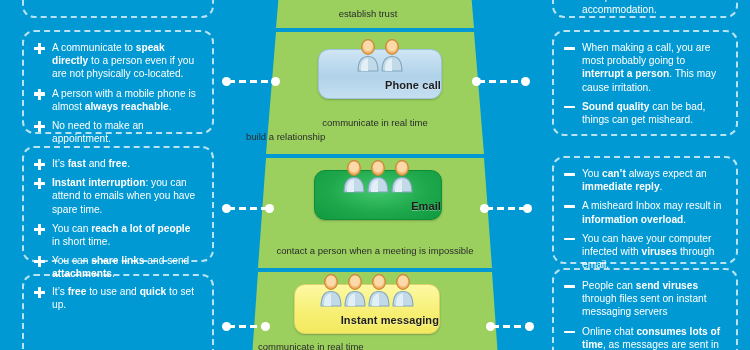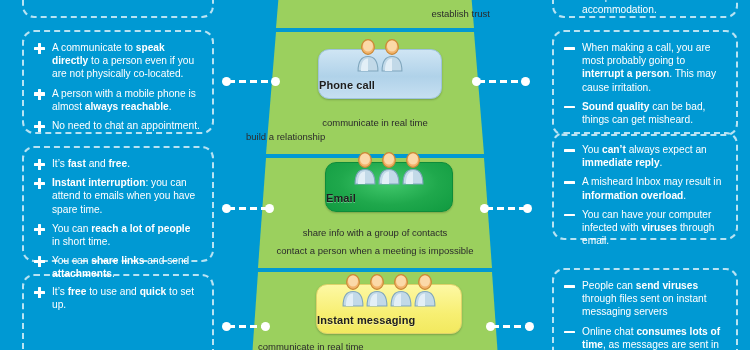--- a/index.html
+++ b/index.html
@@ -24,21 +24,21 @@
 
   .tagline{
     position:absolute;left:0;right:0;
     color:#2b2b2b;font-size:9.5px;line-height:14px;
     text-align:center;white-space:nowrap;
   }
 
   .pill{
     position:absolute;border-radius:11px;
     box-shadow:0 1px 2px rgba(0,0,0,.22);
-    display:flex;align-items:flex-end;justify-content:flex-start;
+    display:flex;align-items:flex-end;justify-content:flex-end;
   }
   .pill .label{
     font-size:11px;font-weight:bold;color:#1d1d1d;
     margin-bottom:7px;letter-spacing:.1px;text-shadow:0 1px 0 rgba(255,255,255,.35);
   }
   .people{position:absolute;left:50%;transform:translateX(-50%);top:-11px;display:flex;gap:1px;}
 
   
   .card{
     position:absolute;
@@ -88,21 +88,21 @@
 
 <div class="stage">
 
   <div class="funnel">
 
     <div class="tier tier0">
       <svg class="shape" viewBox="0 0 258 72" preserveAspectRatio="none">
         <polygon points="36,0 222,0 228,72 30,72" fill="#9bd05e"></polygon>
       </svg>
       <div class="inner">
-        <div class="tagline" style="top:51px;left:0;right:14px;text-align:right;">establish trust</div>
+        <div class="tagline" style="top:51px;left:0;right:14px;">establish trust</div>
       </div>
     </div>
 
     <div class="tier tier1">
       <svg class="shape" viewBox="0 0 258 122" preserveAspectRatio="none">
         <polygon points="30,0 228,0 238,122 20,122" fill="#9bd05e"></polygon>
       </svg>
       <div class="inner">
         <div class="pill" style="left:72px;top:17px;width:122px;height:48px;
                     background:linear-gradient(180deg,#cfe5f4 0%,#b0d2e9 55%,#c6dff1 100%);
@@ -126,23 +126,23 @@
         <div class="tagline" style="top:84px;left:0;right:0;text-align:center;">communicate in real time</div>
         <div class="tagline" style="top:98px;left:0;right:18px;text-align:left;">build a relationship</div>
       </div>
     </div>
 
     <div class="tier tier2">
       <svg class="shape" viewBox="0 0 258 110" preserveAspectRatio="none">
         <polygon points="20,0 238,0 246,110 12,110" fill="#9bd05e"></polygon>
       </svg>
       <div class="inner">
-        <div class="pill" style="left:68px;top:4px;width:126px;height:48px;
+        <div class="pill" style="left:68px;top:12px;width:126px;height:48px;
                     background:radial-gradient(ellipse at 50% 40%,#43c96d 0%,#1fa84c 55%,#109a40 100%);
-                    border:1px solid #0e8c3a;margin-left:11px;">
+                    border:1px solid #0e8c3a;">
           <span class="people">
             <svg width="23" height="33" viewBox="0 0 23 33">
               <ellipse cx="11.5" cy="8" rx="6.4" ry="7.4" fill="#f2b36b" stroke="#c98836" stroke-width="1.1"></ellipse>
               <ellipse cx="11.5" cy="7" rx="5" ry="5.6" fill="#fbd9a8"></ellipse>
               <path d="M1.6 32 C1.6 22 5.6 17.5 11.5 17.5 C17.4 17.5 21.4 22 21.4 32 Z" fill="#c2d9e8" stroke="#7fa6bd" stroke-width="1.1"></path>
               <path d="M4.4 32 C4.4 23.5 7.2 19.6 11.5 19.6 L11.5 32 Z" fill="#e3eff7"></path>
             </svg>
             <svg width="23" height="33" viewBox="0 0 23 33">
               <ellipse cx="11.5" cy="8" rx="6.4" ry="7.4" fill="#f2b36b" stroke="#c98836" stroke-width="1.1"></ellipse>
               <ellipse cx="11.5" cy="7" rx="5" ry="5.6" fill="#fbd9a8"></ellipse>
@@ -151,31 +151,30 @@
             </svg>
             <svg width="23" height="33" viewBox="0 0 23 33">
               <ellipse cx="11.5" cy="8" rx="6.4" ry="7.4" fill="#f2b36b" stroke="#c98836" stroke-width="1.1"></ellipse>
               <ellipse cx="11.5" cy="7" rx="5" ry="5.6" fill="#fbd9a8"></ellipse>
               <path d="M1.6 32 C1.6 22 5.6 17.5 11.5 17.5 C17.4 17.5 21.4 22 21.4 32 Z" fill="#c2d9e8" stroke="#7fa6bd" stroke-width="1.1"></path>
               <path d="M4.4 32 C4.4 23.5 7.2 19.6 11.5 19.6 L11.5 32 Z" fill="#e3eff7"></path>
             </svg>
           </span>
           <span class="label">Email</span>
         </div>
-        <div class="tagline" style="top:68px;left:0;right:0;text-align:center;">share info with a group of contacts</div>
         <div class="tagline" style="top:86px;left:0;right:0;text-align:center;">contact a person when a meeting is impossible</div>
       </div>
     </div>
 
     <div class="tier tier3">
       <svg class="shape" viewBox="0 0 258 100" preserveAspectRatio="none">
         <polygon points="12,0 246,0 253,100 5,100" fill="#9bd05e"></polygon>
       </svg>
       <div class="inner">
-        <div class="pill" style="left:70px;top:12px;width:144px;height:48px;
+        <div class="pill" style="left:48px;top:12px;width:144px;height:48px;
                     background:linear-gradient(180deg,#fdf8a4 0%,#f7ef72 60%,#f2e95f 100%);
                     border:1px solid #ded36a;">
           <span class="people">
             <svg width="23" height="33" viewBox="0 0 23 33">
               <ellipse cx="11.5" cy="8" rx="6.4" ry="7.4" fill="#f2b36b" stroke="#c98836" stroke-width="1.1"></ellipse>
               <ellipse cx="11.5" cy="7" rx="5" ry="5.6" fill="#fbd9a8"></ellipse>
               <path d="M1.6 32 C1.6 22 5.6 17.5 11.5 17.5 C17.4 17.5 21.4 22 21.4 32 Z" fill="#c2d9e8" stroke="#7fa6bd" stroke-width="1.1"></path>
               <path d="M4.4 32 C4.4 23.5 7.2 19.6 11.5 19.6 L11.5 32 Z" fill="#e3eff7"></path>
             </svg>
             <svg width="23" height="33" viewBox="0 0 23 33">
@@ -239,21 +238,21 @@
 
   <div class="card" style="left:22px;top:-40px;width:192px;height:58px;">
     
   </div>
 
   <div class="card" style="left:22px;top:30px;width:192px;height:104px;">
     <div class="card-body">
         <ul>
           <li><span class="mark plus"></span><span>A communicate to </span><b>speak directly</b><span> to a person even if you are not physically co-located.</span></li>
           <li><span class="mark plus"></span><span>A person with a mobile phone is almost </span><b>always reachable</b><span>.</span></li>
-          <li><span class="mark plus"></span><span>No need to chat an appointment.</span></li>
+          <li><span class="mark plus"></span><span>No need to make an appointment.</span></li>
         </ul>
       </div>
   </div>
 
   <div class="card" style="left:22px;top:146px;width:192px;height:116px;">
     <div class="card-body">
         <ul>
           <li><span class="mark plus"></span><span>It’s </span><b>fast</b><span> and </span><b>free</b><span>.</span></li>
           <li><span class="mark plus"></span><b>Instant interruption</b><span>: you can attend to emails when you have spare time.</span></li>
           <li><span class="mark plus"></span><span>You can </span><b>reach a lot of people</b><span> in short time.</span></li>
@@ -281,21 +280,21 @@
 
   <div class="card" style="left:552px;top:30px;width:186px;height:106px;">
     <div class="card-body">
         <ul>
           <li><span class="mark minus"></span><span>When making a call, you are most probably going to </span><b>interrupt a person</b><span>. This may cause irritation.</span></li>
           <li><span class="mark minus"></span><b>Sound quality</b><span> can be bad, things can get misheard.</span></li>
         </ul>
       </div>
   </div>
 
-  <div class="card" style="left:552px;top:132px;width:186px;height:108px;">
+  <div class="card" style="left:552px;top:156px;width:186px;height:108px;">
     <div class="card-body">
         <ul>
           <li><span class="mark minus"></span><span>You </span><b>can’t</b><span> always expect an </span><b>immediate reply</b><span>.</span></li>
           <li><span class="mark minus"></span><span>A misheard Inbox may result in </span><b>information overload</b><span>.</span></li>
           <li><span class="mark minus"></span><span>You can have your computer infected with </span><b>viruses</b><span> through email.</span></li>
         </ul>
       </div>
   </div>
 
   <div class="card" style="left:552px;top:268px;width:186px;height:96px;">

